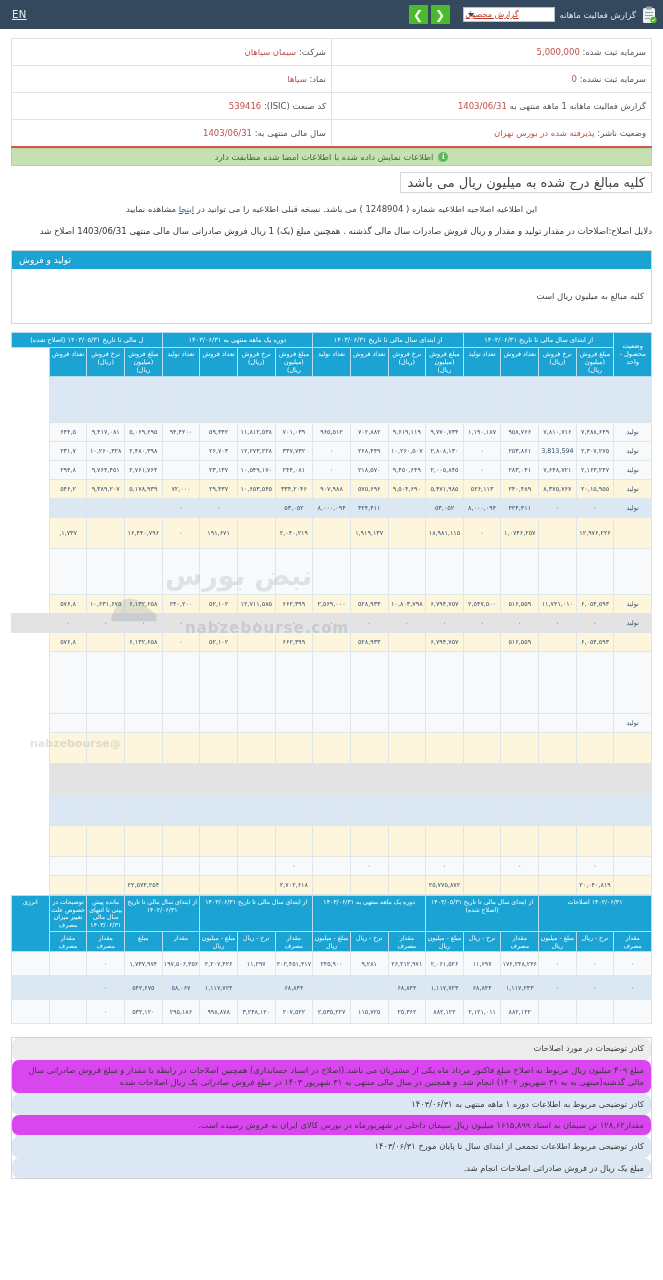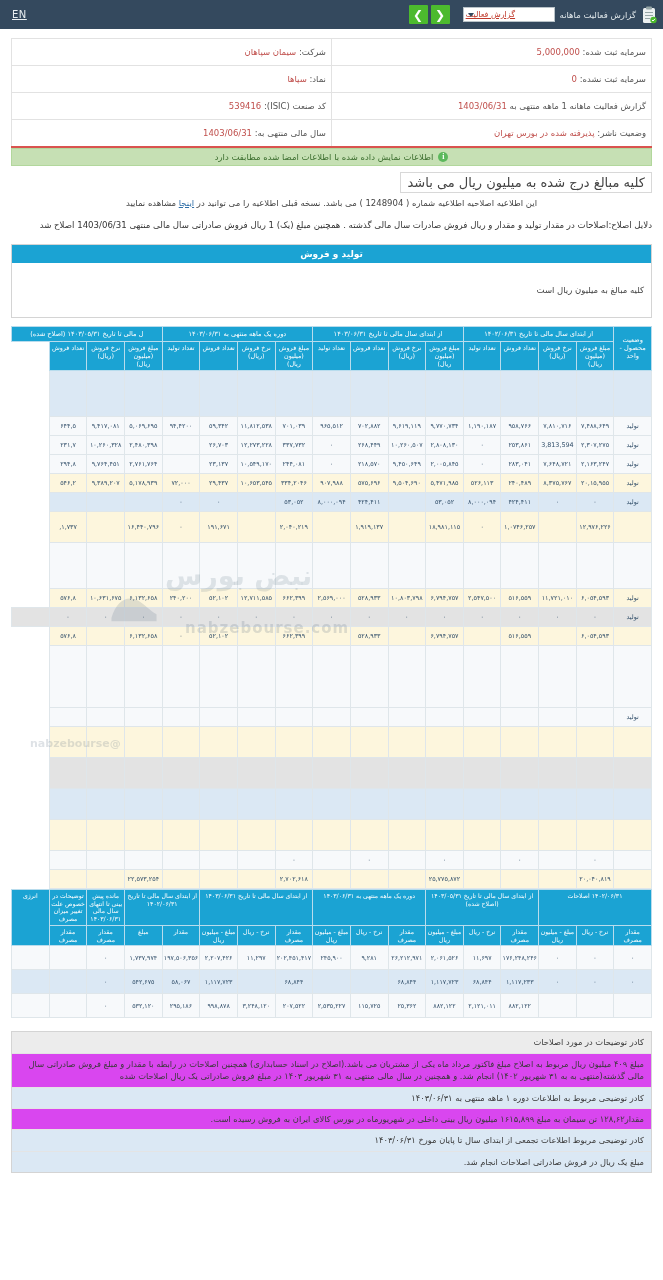--- a/index.html
+++ b/index.html
@@ -117,21 +117,21 @@
   .note-box {
     margin: 6px 11px 0 11px;
     border: 1px solid #d8d8d8;
     display: inline-block;
     padding: 2px 6px;
     font-size: 13px;
     color: #444;
     background: #fff;
   }
   .note-line {
-    margin: 5px 11px 0 11px;
+    margin: 11px 11px 0 11px;
     font-size: 8.5px;
     color: #444;
     text-align: center;
   }
   .note-line a { color: #2f6fa8; text-decoration: underline; }
   .reason-line {
     margin: 11px 11px 0 11px;
     font-size: 8.6px;
     color: #333;
     text-align: right;
@@ -142,22 +142,21 @@
   .section {
     margin: 13px 11px 0 11px;
     border: 1px solid #d4d4d4;
     background: #fff;
   }
   .section-head {
     background: #1ba3d3;
     color: #ffffff;
     font-size: 9px;
     padding: 4px 7px;
-    text-align: center;
-    font-weight: bold;
+    text-align: left;
   }
   .section-sub {
     font-size: 8.5px;
     color: #444;
     padding: 22px 7px;
     text-align: right;
   }
 
   
   .data-table {
@@ -232,20 +231,21 @@
     margin: 13px 11px 16px 11px;
     border: 1px solid #d4d4d4;
     background: #fff;
   }
   .notes .nrow {
     font-size: 8.3px;
     color: #3a3a3a;
     padding: 4px 7px;
     border-bottom: 1px solid #e4e4e4;
     line-height: 1.5;
+    border-radius: 7px;
   }
   .notes .nrow:last-child { border-bottom: none; }
   .notes .nrow.hd { background: #ececec; }
   .notes .nrow.lt { background: #d946ef; }
   .notes .nrow.bl { background: #dbe8f4; }
 
   
   .wm {
     position: absolute;
     pointer-events: none;
@@ -277,21 +277,21 @@
         <rect x="4" y="6" width="8" height="1" fill="#95a5a6"></rect>
         <rect x="4" y="9" width="8" height="1" fill="#95a5a6"></rect>
         <rect x="4" y="12" width="5" height="1" fill="#95a5a6"></rect>
         <circle cx="12.5" cy="14" r="3.2" fill="#4cba2e"></circle>
         <path d="M11 14l1 1 2-2.2" stroke="#fff" stroke-width="1" fill="none"></path>
       </svg>
     </span>
     <span class="topbar-title">گزارش فعالیت ماهانه</span>
     <span class="report-select">
       <span class="caret"></span>
-      <span class="sel-text">گزارش فعالیت</span>
+      <span class="sel-text">گزارش محصول</span>
     </span>
     <span class="navbtns">
       <span class="navbtn">❮</span>
       <span class="navbtn">❯</span>
     </span>
   </div>
   <span class="lang-btn">EN</span>
 </div>
 
 
@@ -835,21 +835,21 @@
         </tr>
       </tbody>
   </table>
 </div>
 
 
 <div class="notes">
   <div class="nrow hd">کادر توضیحات در مورد اصلاحات</div>
   <div class="nrow lt">مبلغ ۴۰۹ میلیون ریال مربوط به اصلاح مبلغ فاکتور مرداد ماه یکی از مشتریان می باشد.(اصلاح در اسناد حسابداری) همچنین اصلاحات در رابطه با مقدار و مبلغ فروش صادراتی سال مالی گذشته(منتهی به به ۳۱ شهریور ۱۴۰۲) انجام شد. و همچنین در سال مالی منتهی به ۳۱ شهریور ۱۴۰۳ در مبلغ فروش صادراتی یک ریال اصلاحات شده</div>
   <div class="nrow bl">کادر توضیحی مربوط به اطلاعات دوره ۱ ماهه منتهی به ۱۴۰۳/۰۶/۳۱</div>
-  <div class="nrow lt">مقدار۱۲۸,۶۲ تن سیمان به مبلغ ۱۶۱۵,۸۹۹ میلیون ریال بینی داخلی در شهریورماه در بورس کالای ایران به فروش رسیده است.</div>
+  <div class="nrow lt">مقدار۱۲۸,۶۲ تن سیمان به اسناد ۱۶۱۵,۸۹۹ میلیون ریال سیمان داخلی در شهریورماه در بورس کالای ایران به فروش رسیده است.</div>
   <div class="nrow bl">کادر توضیحی مربوط اطلاعات تجمعی از ابتدای سال تا پایان مورخ ۱۴۰۳/۰۶/۳۱</div>
   <div class="nrow bl">مبلغ یک ریال در فروش صادراتی اصلاحات انجام شد.</div>
 </div>
 
 
 <svg class="wm-logo" viewBox="0 0 60 48">
   <path d="M4 34 C10 14, 22 8, 34 14 C42 18, 48 26, 56 30 L56 38 L4 38 Z" fill="#5a6e82"></path>
   <circle cx="22" cy="18" r="4" fill="#5a6e82"></circle>
 </svg>
 <div class="wm wm1">نبض بورس</div>

